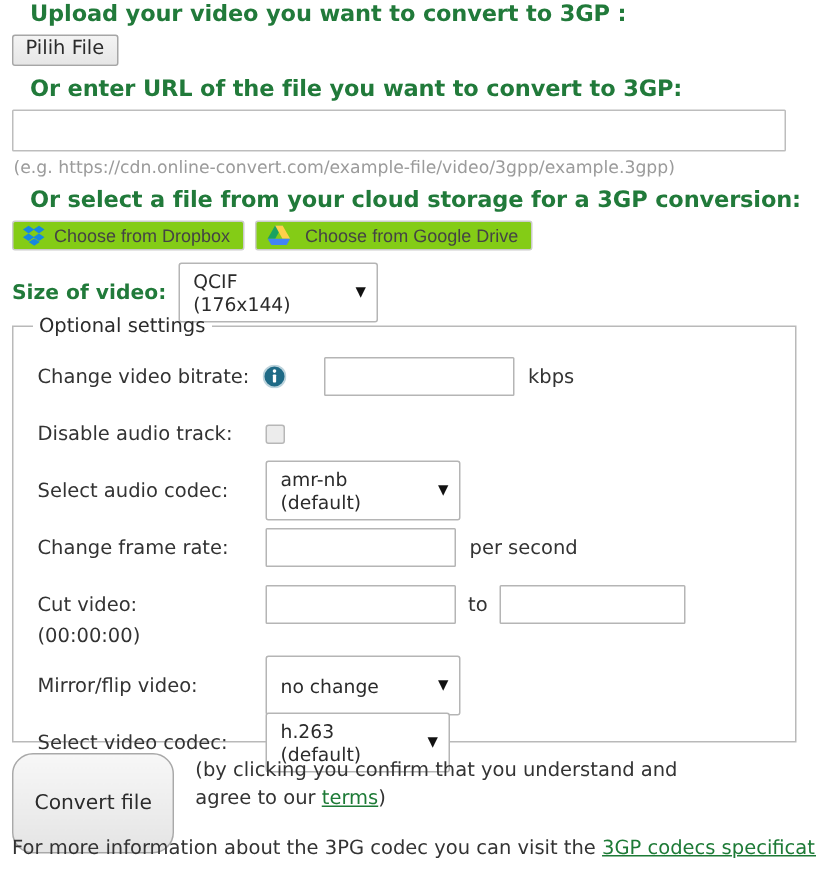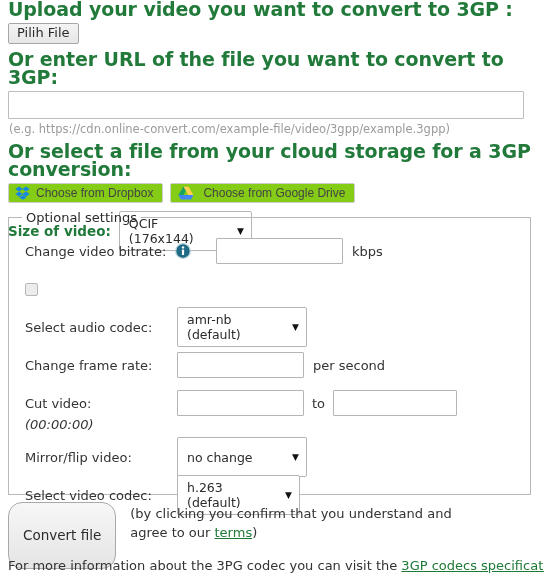--- a/index.html
+++ b/index.html
@@ -21,23 +21,23 @@
     width: 544px;
     height: 581px;
     padding: 0;
     box-sizing: border-box;
   }
 
   
   .head {
     color: #217a3a;
     font-weight: bold;
-    font-size: 19px;
+    font-size: 15px;
     margin: 0;
-    padding: 0 0 0 8px;
+    padding: 0 0 0 20px;
     line-height: 18px;
     letter-spacing: -0.1px;
   }
 
   
   .fileRow {
     padding: 4px 0 0 8px;
     display: flex;
     align-items: center;
     height: 22px;
@@ -216,21 +216,20 @@
     display: inline-block;
     cursor: default;
   }
   .subnote {
     font-size: 13px;
     color: #333333;
     padding-left: 16px;
     margin-top: -6px;
     margin-bottom: 12px;
     line-height: 16px;
-    font-style: italic;
   }
   .row.cut .txt.first { width: 127px; }
   .row.cut .to {
     font-size: 13px;
     color: #333;
     margin: 0 8px;
   }
   .row.cut .txt.second { width: 124px; }
 
   
@@ -339,20 +338,21 @@
             <circle cx="8" cy="8" r="7.3" fill="#1f6a86" stroke="#bcd3dc" stroke-width="1.2"></circle>
             <circle cx="8" cy="4.4" r="1.2" fill="#ffffff"></circle>
             <rect x="6.9" y="6.6" width="2.2" height="5.4" rx="0.6" fill="#ffffff"></rect>
           </svg>
         </span>
         <input class="txt" type="text" value="" style="">
         <span class="unit">kbps</span>
       </div>
 
       <div class="row">
+        <span class="lbl">Disable audio track:</span>
         <span class="cbox"></span>
       </div>
 
       <div class="row">
         <span class="lbl">Select audio codec:</span>
         <span class="sel audio">
           <span>amr-nb (default)</span>
           <span class="arrow">▼</span>
         </span>
       </div>

